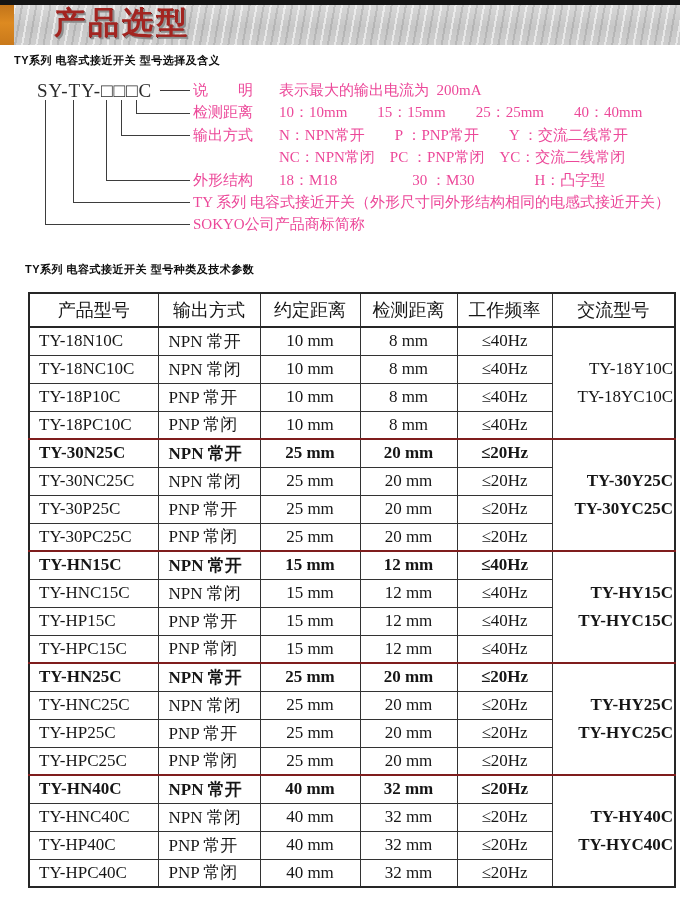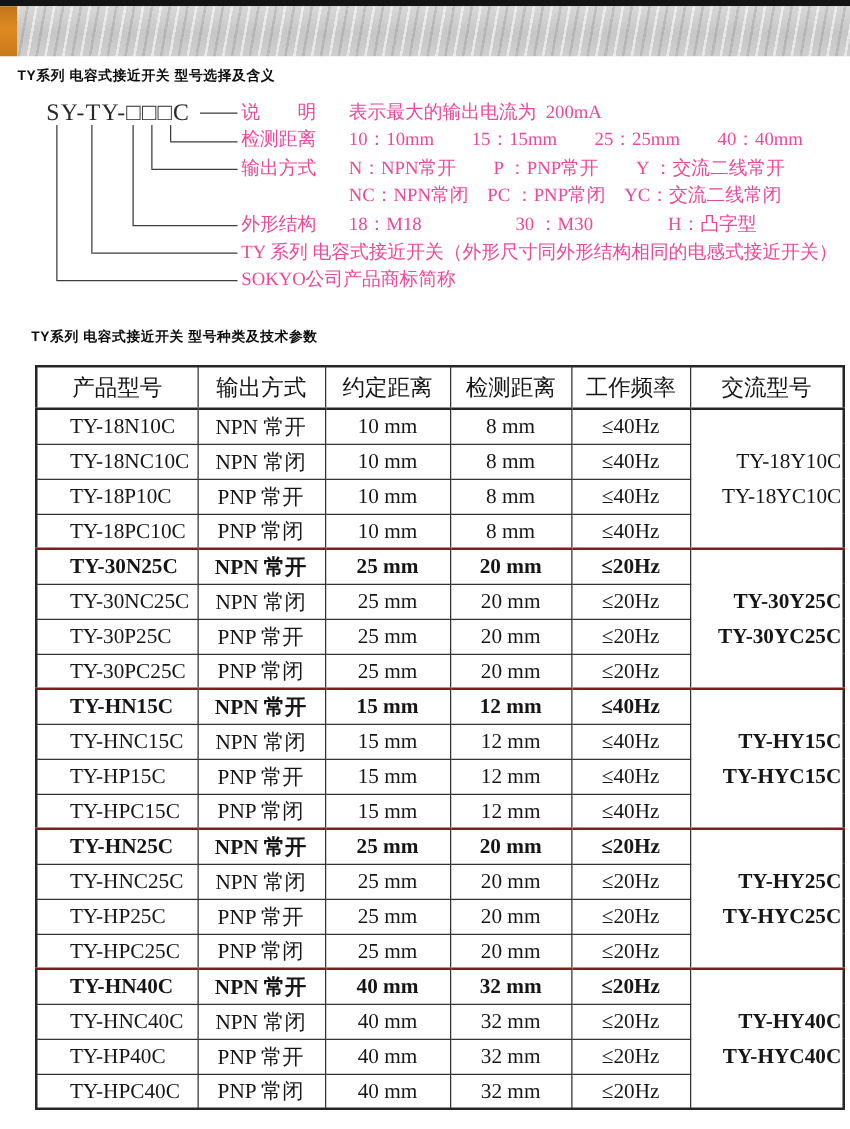--- a/index.html
+++ b/index.html
@@ -39,33 +39,34 @@
   .hline{position:absolute;height:1px;background:#3d3d3d;}
   
   #table-wrap{position:absolute;top:292px;left:28px;}
   table{border-collapse:collapse;table-layout:fixed;width:646px;border:2px solid #262626;}
   th,td{border:1px solid #333;font-weight:normal;font-size:17px;overflow:hidden;
     vertical-align:middle;color:#161616;}
   thead tr{height:34px;}
   thead th{border-bottom:2px solid #262626;font-size:18px;text-align:center;}
   tbody tr{height:28px;}
   tbody tr.group-start td{border-top:2px solid #7f1d1d;font-weight:bold;}
-  td.c0{padding-left:26px;text-align:left;}
-  td.c1{padding-left:0;text-align:center;}
+  td.c0{padding-left:9px;text-align:left;}
+  td.c1{padding-left:10px;text-align:left;}
   td.c2,td.c3,td.c4{text-align:center;}
   td.ac{padding-left:16px;text-align:right;}
   .ac-line{line-height:28px;height:28px;}
 </style>
 </head>
 <body>
 
 <div class="banner">
   <div class="topline"></div>
   <div class="accent-bar" style="background: linear-gradient(rgb(193, 116, 26) 0%, rgb(221, 138, 33) 45%, rgb(201, 121, 27) 100%);"></div>
   <div class="metal"></div>
+  <div class="page-title" style="color: rgb(163, 36, 32);">产品选型</div>
 </div>
 
 <div class="sec-title" id="sec1-title">TY系列 电容式接近开关  型号选择及含义</div>
 
 <div id="diagram">
   <div class="model-code">SY-TY-□□□C</div>
   <div id="diagram-rows">
       <div class="drow" style="top: 0px;"><span class="dlabel">说　　明</span><span>表示最大的输出电流为  200mA</span></div>
       <div class="drow" style="top: 22px;"><span class="dlabel">检测距离</span><span>10：10mm　　15：15mm　　25：25mm　　40：40mm</span></div>
       <div class="drow" style="top: 45px;"><span class="dlabel">输出方式</span><span>N：NPN常开　　P ：PNP常开　　Y ：交流二线常开</span></div>

